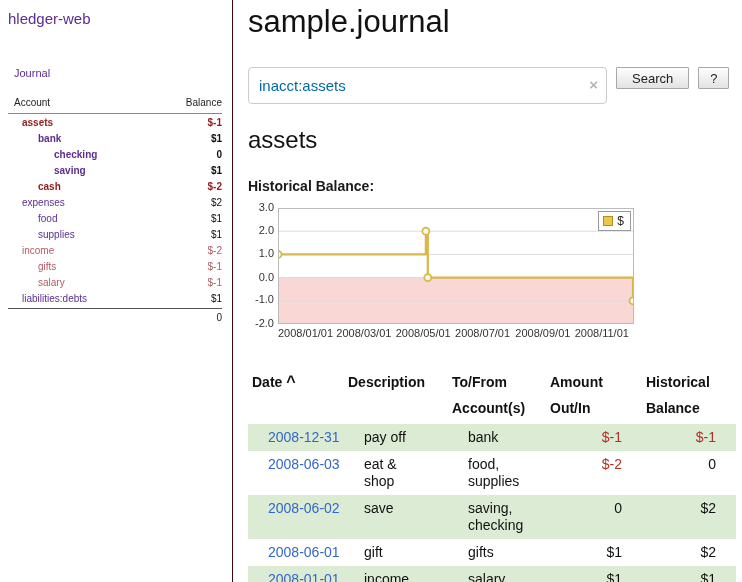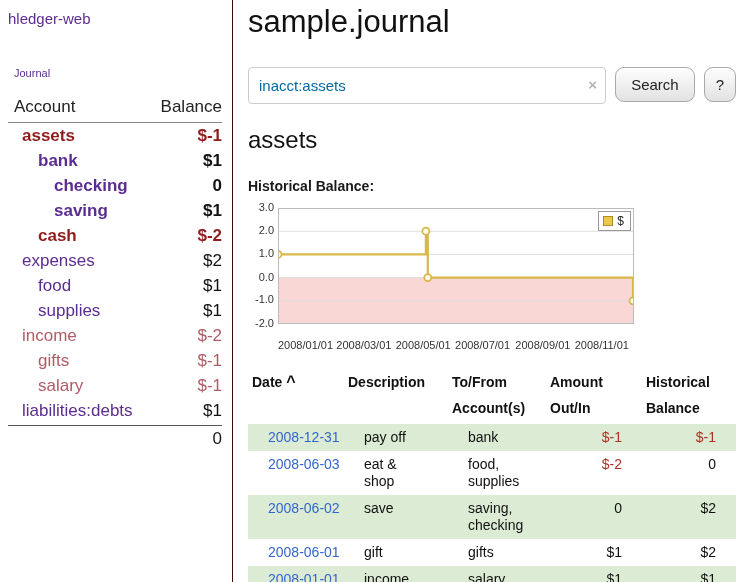--- a/index.html
+++ b/index.html
@@ -3,54 +3,54 @@
 <meta charset="utf-8">
 <style>
   html,body{margin:0;padding:0}
   body{width:742px;height:582px;font-family:"Liberation Sans",sans-serif;color:#1a1a1a;background:#fff;overflow:hidden;position:relative}
   a{cursor:pointer}
 
   
   .sidebar{position:absolute;left:0;top:0;width:233px;height:582px;border-right:1px solid #3d0b0b;box-sizing:border-box;background:#fff}
   .brand{display:block;margin:10px 8px 0;color:var(--link-purple,#5b2d91);text-decoration:none;font-size:15px}
   .journal{display:block;margin:40px 8px 14px 14px;color:var(--link-purple,#5b2d91);text-decoration:none;font-size:11px}
-  .acct-table{margin:0 10px 0 8px;font-size:17px}
+  .acct-table{margin:0 10px 0 8px;font-size:10px}
   .acct-head{display:flex;justify-content:space-between;padding:4px 0 5px 6px;border-bottom:1px solid #888;color:#222}
   .acct-row{display:flex;justify-content:space-between;align-items:baseline;padding:2.5px 0}
   .acct-name{text-decoration:none;color:var(--link-purple,#5b2d91)}
   .acct-bal{color:#111}
   .ind1 .acct-name{margin-left:14px}
   .ind2 .acct-name{margin-left:30px}
   .ind3 .acct-name{margin-left:46px}
   .bold{font-weight:700}
   .sty-neg-strong .acct-name,.sty-neg-strong .acct-bal{color:var(--negative-strong,#8f1d1d)}
   .sty-neg-soft .acct-name,.sty-neg-soft .acct-bal{color:var(--negative-soft,#b05c66)}
   .acct-total{border-top:1px solid #555;text-align:right;padding:3px 0 0;margin-top:2px}
 
   
   .main{position:absolute;left:234px;top:0;width:508px;height:582px;box-sizing:border-box;padding:0 6px 0 14px}
   h1{font-size:31px;font-weight:400;margin:4px 0 0;color:#111}
   .searchrow{display:flex;gap:9px;margin-top:27px;align-items:stretch}
   .searchbox{position:relative;width:359px}
   .searchbox input{width:100%;height:37px;box-sizing:border-box;border:1px solid #ccc;border-radius:4px;padding:0 28px 0 10px;font-size:15px;font-family:inherit;color:#0369a1;outline:none}
   .clear{position:absolute;right:9px;top:10px;color:#b5b5b5;font-size:15px;font-weight:700;line-height:1}
-  .btn{height:35px;padding:0 15px;font-size:15px;font-family:inherit;color:#222;background:linear-gradient(#fefefe,#e2e2e2);border:1px solid #a8a8a8;border-radius:9px;cursor:pointer}
+  .btn{height:22px;padding:0 15px;font-size:13px;font-family:inherit;color:#222;background:linear-gradient(#fefefe,#e2e2e2);border:1px solid #a8a8a8;border-radius:1px;cursor:pointer}
   .btn.help{padding:0 11px}
   h2{font-size:24px;font-weight:400;margin:22px 0 0;color:#111}
   .chart-label{font-weight:700;font-size:14px;margin-top:24px}
 
   
   .chart{position:relative;margin-top:8px;height:144px;width:392px}
   .plot{position:absolute;left:30px;top:6px;width:356px;height:116px}
   .plot svg{display:block}
   .legend{position:absolute;top:3px;right:3px;background:#fff;border:1px solid #999;padding:2px 6px 2px 4px;display:flex;align-items:center;gap:4px;font-size:12px;color:#222}
   .swatch{width:10px;height:10px;display:inline-block;border:1px solid #b08d28;box-sizing:border-box}
   .ylab{position:absolute;left:0;width:26px;text-align:right;font-size:11px;color:#333}
   .xlabels{position:absolute;left:0;top:125px;width:100%;height:14px}
-  .xlab{position:absolute;top:12px;font-size:11px;color:#333;white-space:nowrap}
+  .xlab{position:absolute;top:0;font-size:11px;color:#333;white-space:nowrap}
 
   
   .register{margin-top:20px;border-collapse:collapse;table-layout:fixed;width:488px;font-size:14px;color:#111}
   .register th{font-weight:700;text-align:left;vertical-align:top;padding:3px 4px;line-height:26px}
   .register td{padding:5px 20px;vertical-align:top;line-height:17px}
   .num{text-align:right}
   tr.shade{background:var(--row-stripe-green,#dcecd4)}
   .datelink{color:var(--date-link-blue,#3366cc);text-decoration:none;white-space:nowrap}
   .neg{color:var(--negative-red,#b03024)}
   .caret{font-weight:700;font-size:16px}

